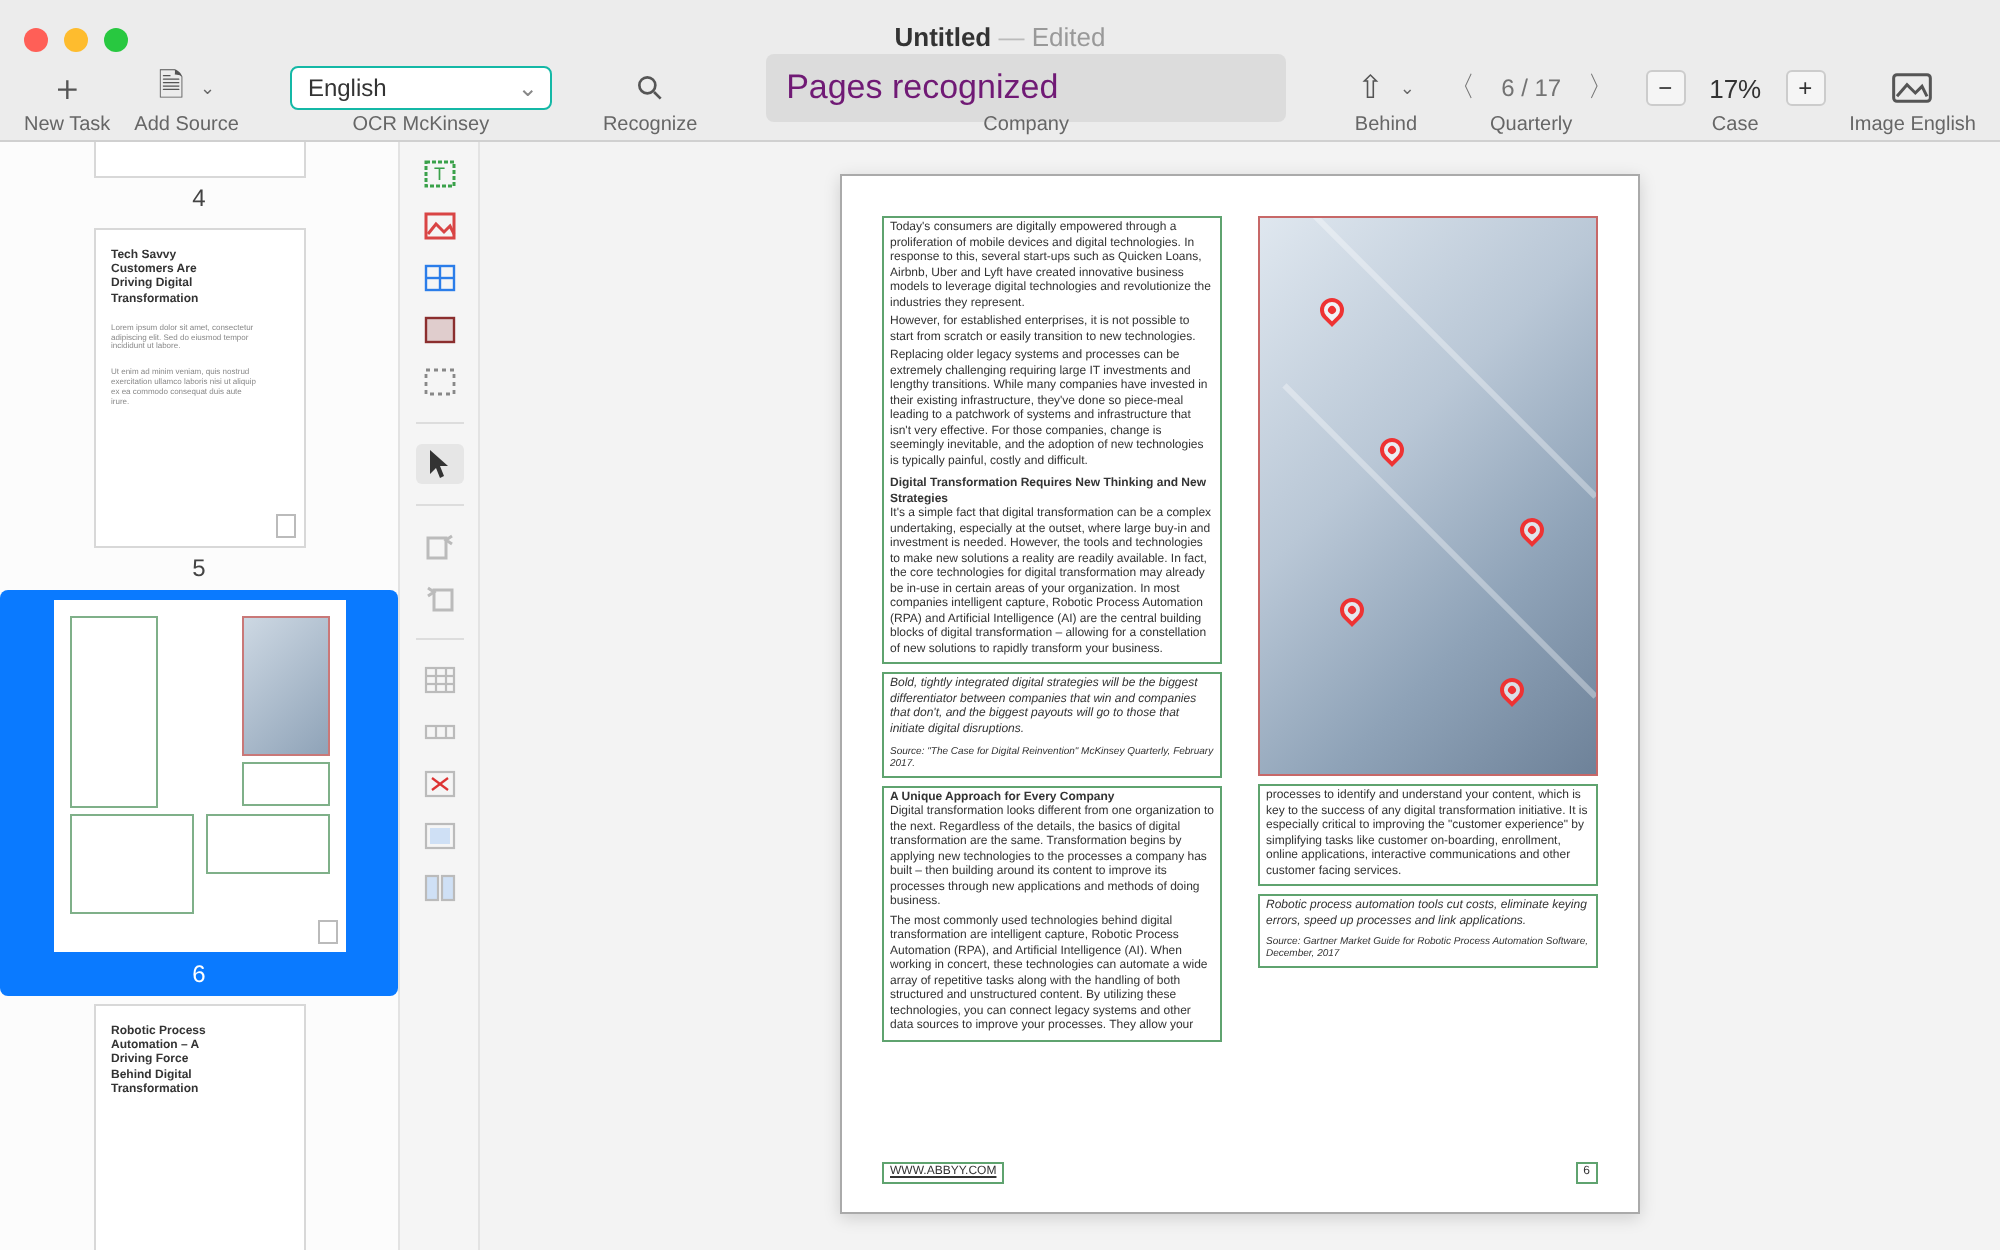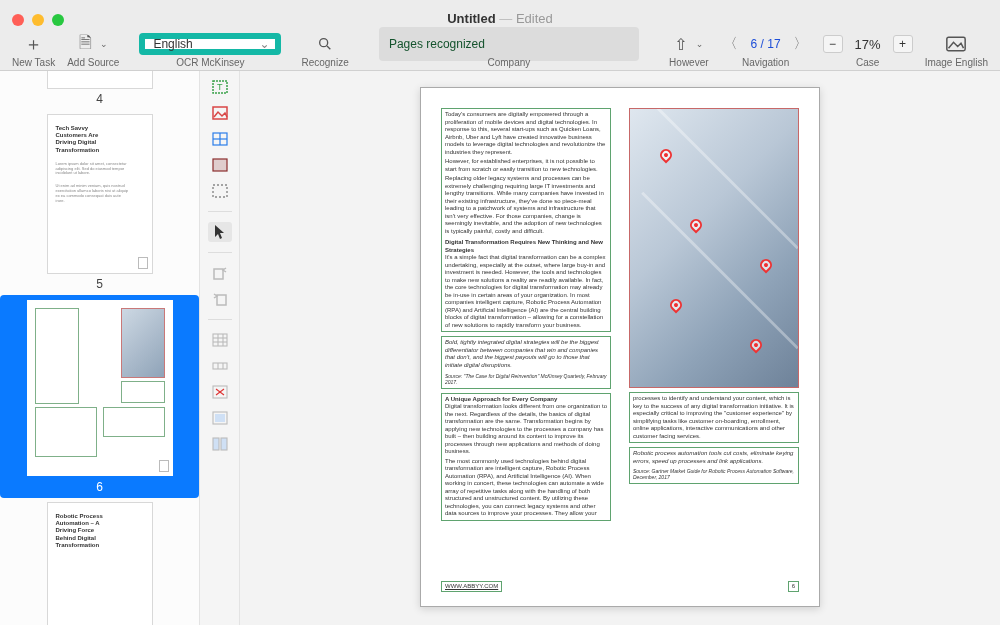--- a/index.html
+++ b/index.html
@@ -33,36 +33,36 @@
   padding: 0 6px 2px 6px;
   gap: 0;
 }
 .tb-group { display: flex; flex-direction: column; align-items: center; padding: 0 6px; flex-shrink: 0; }
 .tb-top { display: flex; align-items: center; justify-content: center; height: 22px; gap: 6px; }
 .tb-label { font-size: 10px; color: #666; padding-top: 2px; }
 .plus-icon { font-size: 18px; color: #555; font-weight: 200; }
 .doc-icon { font-size: 16px; color: #555; }
 .caret { font-size: 9px; color: #666; margin-left: 2px; }
 .lang-select {
-  width: 142px; height: 22px; border: 6px solid #14b8a6; border-radius: 4px;
+  width: 131px; height: 22px; border: 1px solid #14b8a6; border-radius: 4px;
   display: flex; align-items: center; padding: 0 8px; font-size: 12px;
   background: #fff; position: relative;
 }
 .lang-select::after { content: "⌄"; position: absolute; right: 6px; color: #888; }
 .search-icon-svg { width: 16px; height: 16px; }
 .status-field {
   width: 260px; height: 34px; background: #dcdcdc; border-radius: 4px;
-  display: flex; align-items: center; padding: 0 10px; font-size: 12px; color: #14532d;
+  display: flex; align-items: center; padding: 0 10px; font-size: 17px; color: #701a75;
 }
 .export-icon { font-size: 16px; color: #555; }
 .nav-arrow {
   width: 20px; height: 20px; display: flex; align-items: center; justify-content: center;
   font-size: 14px; color: #777; cursor: pointer;
 }
-.nav-count { font-size: 12px; color: #1d4ed8; padding: 0 4px; }
+.nav-count { font-size: 12px; color: #737373; padding: 0 4px; }
 .zoom-btn {
   width: 20px; height: 18px; border: 1px solid #ccc; background: #f5f5f5;
   display: flex; align-items: center; justify-content: center; font-size: 12px; border-radius: 3px;
 }
 .zoom-pct { font-size: 13px; padding: 0 6px; }
 .editor-icon { width: 20px; height: 16px; }
 .main { display: flex; height: 555px; background: #fff; border-top: 1px solid #d0d0d0; }
 .thumb-panel {
   width: 200px; background: #fcfcfc; border-right: 1px solid #e3e3e3;
   overflow-y: auto; padding: 4px 0;
@@ -187,29 +187,29 @@
         <span>Pages recognized</span>
       </div>
     </div>
     <div class="tb-label">Company</div>
   </div>
   <div class="tb-group">
     <div class="tb-top">
         <span class="export-icon">⇧</span>
         <span class="caret">⌄</span>
       </div>
-    <div class="tb-label">However</div>
+    <div class="tb-label">Behind</div>
   </div>
   <div class="tb-group">
     <div class="tb-top">
       <div class="nav-arrow">〈</div>
       <div class="nav-count">6 / 17</div>
       <div class="nav-arrow">〉</div>
     </div>
-    <div class="tb-label">Navigation</div>
+    <div class="tb-label">Quarterly</div>
   </div>
   <div class="tb-group">
     <div class="tb-top">
       <div class="zoom-btn">−</div>
       <span class="zoom-pct">17%</span>
       <div class="zoom-btn">+</div>
     </div>
     <div class="tb-label">Case</div>
   </div>
   <div class="tb-group">

